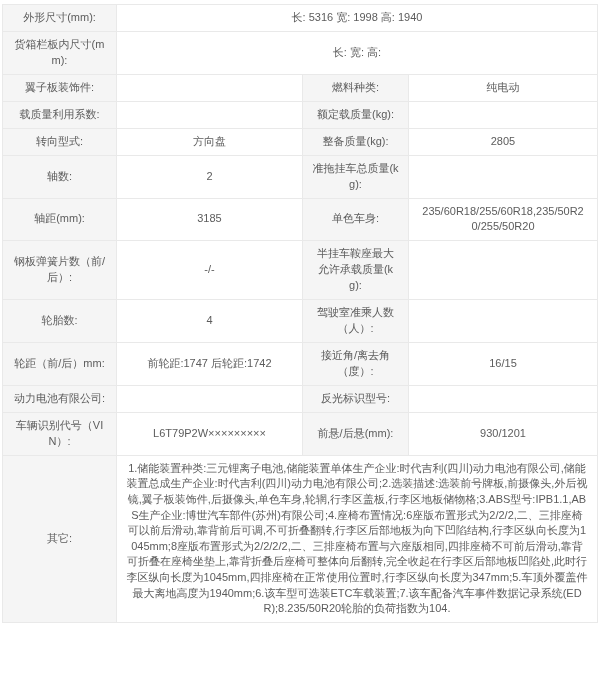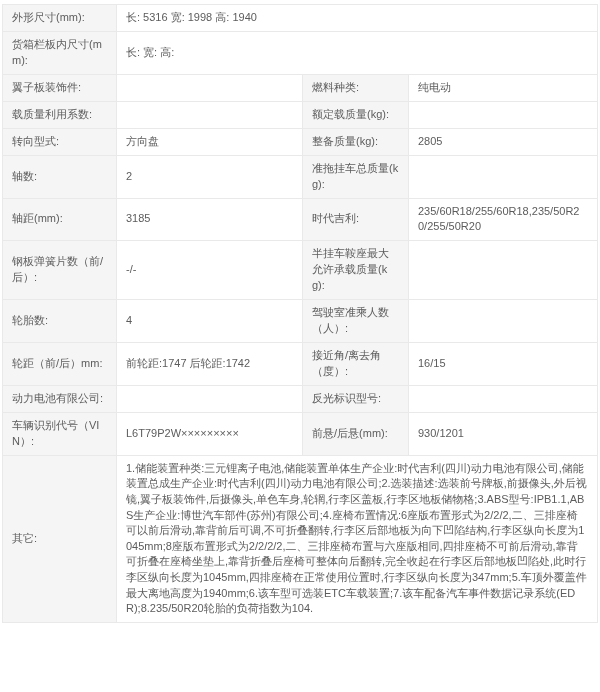--- a/index.html
+++ b/index.html
@@ -26,24 +26,26 @@
     line-height: 1.45;
     vertical-align: middle;
     text-align: left;
     font-weight: normal;
     word-break: break-all;
     overflow-wrap: break-word;
   }
   th.label, th.col-header {
     background: #f5f5f5;
     color: #5c5c5c;
+    text-align: center;
   }
   td.value {
     background: #ffffff;
     color: #5c5c5c;
+    text-align: center;
   }
   tr.normal td, tr.normal th { height: 26px; }
   .spec-table col.c1 { width: 114px; }
   .spec-table col.c2 { width: 186px; }
   .spec-table col.c3 { width: 106px; }
   .spec-table col.c4 { width: auto; }
   .other-cell { line-height: 1.42; }
 </style>
 </head>
 <body>
@@ -86,21 +88,21 @@
         </tr>
         <tr class="normal">
           <th class="label">轴数:</th>
           <td class="value">2</td>
           <th class="label">准拖挂车总质量(kg):</th>
           <td class="value"></td>
         </tr>
         <tr class="normal">
           <th class="label">轴距(mm):</th>
           <td class="value">3185</td>
-          <th class="label">时代吉利:</th>
+          <th class="label">单色车身:</th>
           <td class="value">235/60R18/255/60R18,235/50R20/255/50R20</td>
         </tr>
         <tr class="normal">
           <th class="label">钢板弹簧片数（前/后）:</th>
           <td class="value">-/-</td>
           <th class="label">半挂车鞍座最大允许承载质量(kg):</th>
           <td class="value"></td>
         </tr>
         <tr class="normal">
           <th class="label">轮胎数:</th>

